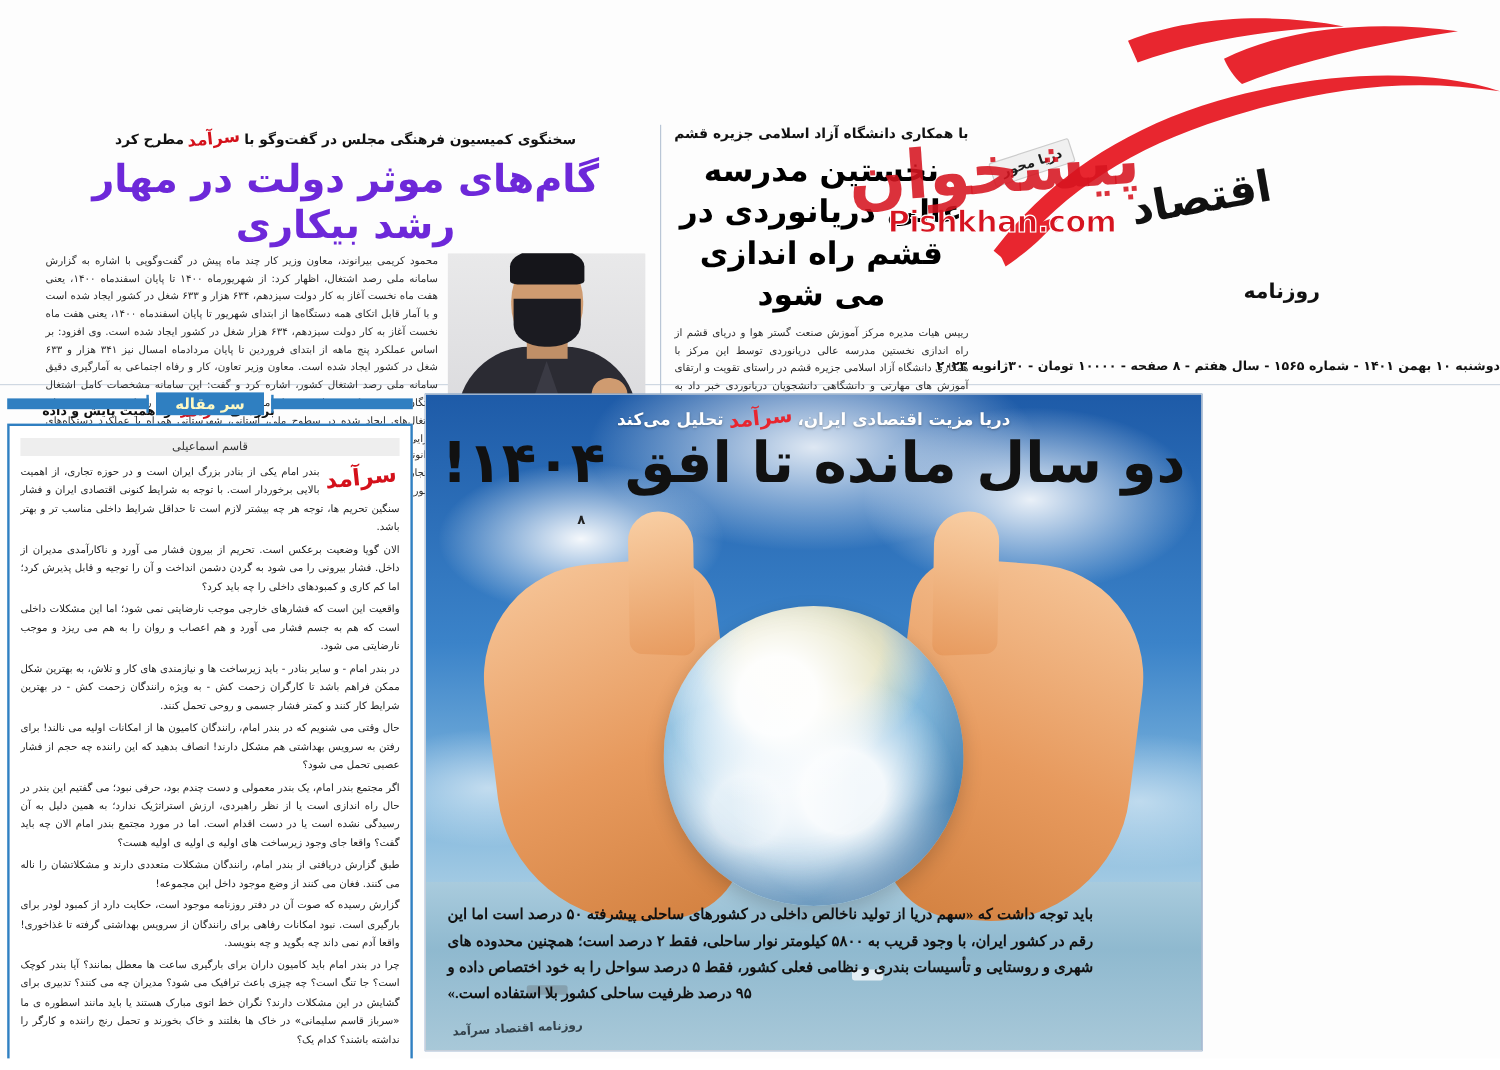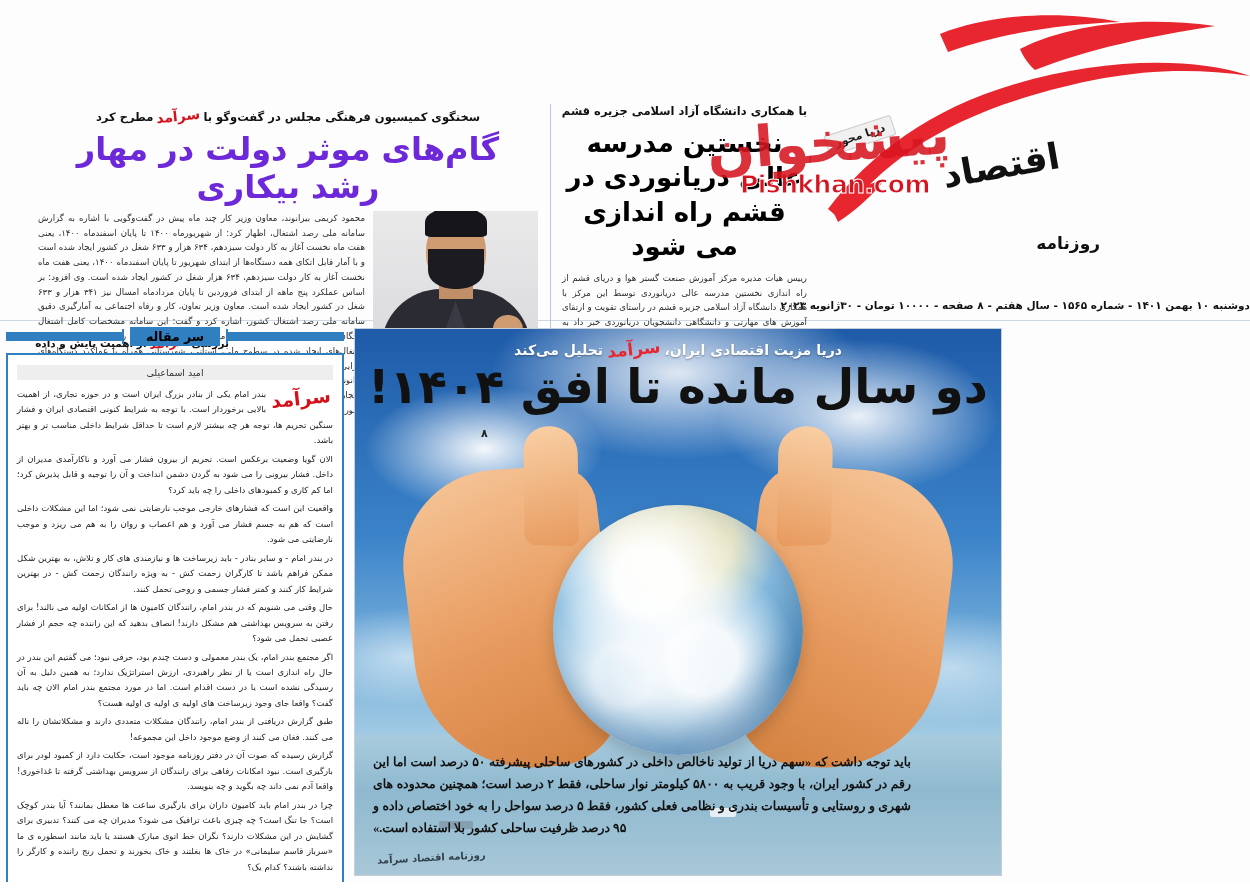--- a/index.html
+++ b/index.html
@@ -584,21 +584,21 @@
     content: "";
     position: absolute;
     top: -3px;
     width: 2px; height: 15px;
     background: #2f7fc1;
   }
   .sm-line.r::after { left: 0; }
   .sm-line.l::after { right: 0; }
   .sm-label {
     background: #2f7fc1;
-    color: #000000;
+    color: #fef9c3;
     font-size: 12.5px;
     font-weight: bold;
     padding: 2px 16px;
     line-height: 1.2;
   }
   .edit-box {
     border: 2px solid #2f7fc1;
     padding: 10px 9px 8px 9px;
     height: 546px;
     overflow: hidden;
@@ -781,21 +781,21 @@
     <div class="feat-sign">روزنامه اقتصاد سرآمد</div>
   </div>
 
   <div class="edit-col">
     <div class="sermaghale-head">
       <div class="sm-line r"></div>
       <div class="sm-label">سر مقاله</div>
       <div class="sm-line l"></div>
     </div>
     <div class="edit-box">
-      <div class="edit-author">امید اسماعیلی</div>
+      <div class="edit-author">قاسم اسماعیلی</div>
       <div class="edit-body">
         <span class="dropbrand">سرآمد</span>
         <p>بندر امام یکی از بنادر بزرگ ایران است و در حوزه تجاری، از اهمیت بالایی برخوردار است. با توجه به شرایط کنونی اقتصادی ایران و فشار سنگین تحریم ها، توجه هر چه بیشتر لازم است تا حداقل شرایط داخلی مناسب تر و بهتر باشد.</p>
         <p>الان گویا وضعیت برعکس است. تحریم از بیرون فشار می آورد و ناکارآمدی مدیران از داخل. فشار بیرونی را می شود به گردن دشمن انداخت و آن را توجیه و قابل پذیرش کرد؛ اما کم کاری و کمبودهای داخلی را چه باید کرد؟</p>
         <p>واقعیت این است که فشارهای خارجی موجب نارضایتی نمی شود؛ اما این مشکلات داخلی است که هم به جسم فشار می آورد و هم اعصاب و روان را به هم می ریزد و موجب نارضایتی می شود.</p>
         <p>در بندر امام - و سایر بنادر - باید زیرساخت ها و نیازمندی های کار و تلاش، به بهترین شکل ممکن فراهم باشد تا کارگران زحمت کش - به ویژه رانندگان زحمت کش - در بهترین شرایط کار کنند و کمتر فشار جسمی و روحی تحمل کنند.</p>
         <p>حال وقتی می شنویم که در بندر امام، رانندگان کامیون ها از امکانات اولیه می نالند! برای رفتن به سرویس بهداشتی هم مشکل دارند! انصاف بدهید که این راننده چه حجم از فشار عصبی تحمل می شود؟</p>
         <p>اگر مجتمع بندر امام، یک بندر معمولی و دست چندم بود، حرفی نبود؛ می گفتیم این بندر در حال راه اندازی است یا از نظر راهبردی، ارزش استراتژیک ندارد؛ به همین دلیل به آن رسیدگی نشده است یا در دست اقدام است. اما در مورد مجتمع بندر امام الان چه باید گفت؟ واقعا جای وجود زیرساخت های اولیه ی اولیه ی اولیه هست؟</p>
         <p>طبق گزارش دریافتی از بندر امام، رانندگان مشکلات متعددی دارند و مشکلاتشان را ناله می کنند. فغان می کنند از وضع موجود داخل این مجموعه!</p>
         <p>گزارش رسیده که صوت آن در دفتر روزنامه موجود است، حکایت دارد از کمبود لودر برای بارگیری است. نبود امکانات رفاهی برای رانندگان از سرویس بهداشتی گرفته تا غذاخوری! واقعا آدم نمی داند چه بگوید و چه بنویسد.</p>

